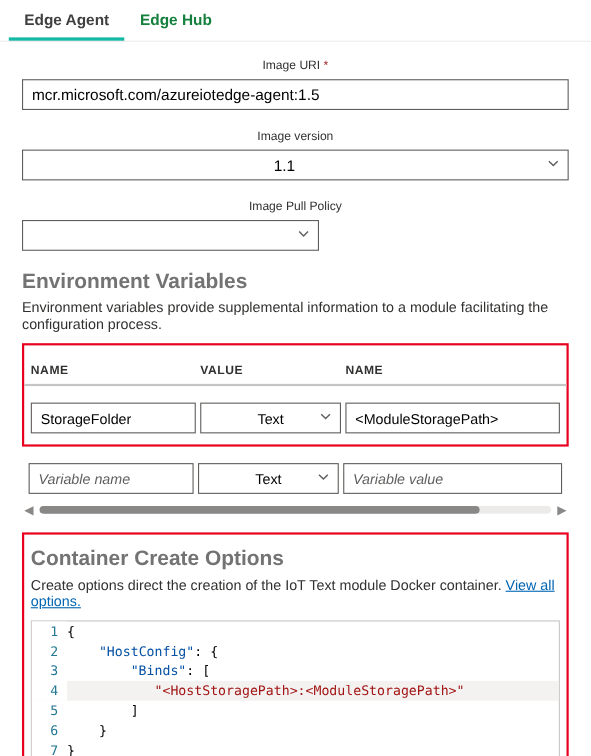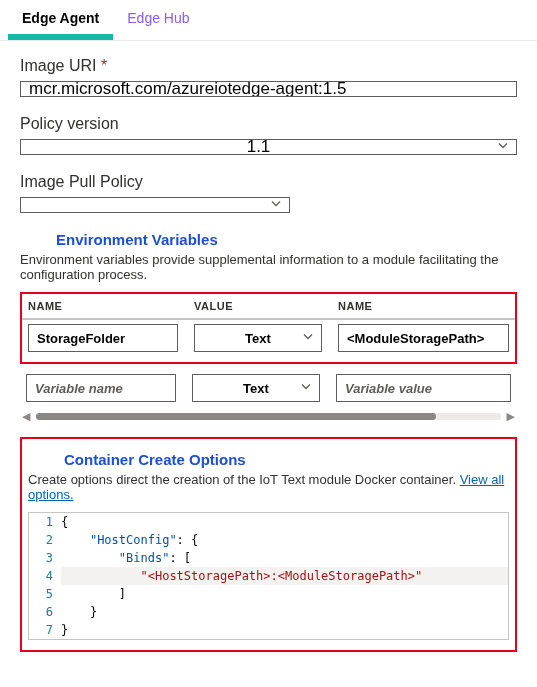--- a/index.html
+++ b/index.html
@@ -13,101 +13,102 @@
     }
     .tabs {
       display: flex;
       border-bottom: 1px solid #edebe9;
       padding: 0 8px;
     }
     .tab {
       padding: 10px 14px 8px;
       cursor: pointer;
       font-size: 14px;
-      color: #8b5cf6;
+      color: #15803d;
+      font-weight: bold;
     }
     .tab.active {
       font-weight: 600;
-      border-bottom: 6px solid #14b8a6;
-      color: #000000;
+      border-bottom: 3px solid #14b8a6;
+      color: #404040;
     }
     .form-body { padding: 16px 20px 12px; }
     .field-group { margin-bottom: 18px; }
     .field-label {
-      font-size: 16px;
+      font-size: 11px;
       color: #323130;
       display: block;
       margin-bottom: 6px;
+      text-align: center;
     }
     .req { color: #a4262c; }
     .text-input, .select-input {
       width: 100%;
-      height: 16px;
+      height: 28px;
       border: 1px solid #605e5c;
       padding: 6px 8px;
-      font-size: 17px;
+      font-size: 14px;
       font-family: inherit;
       background: #fff;
     }
     .select-wrap { position: relative; display: inline-block; }
     .select-wrap.full { width: 100%; display: block; }
     .select-input { appearance: none; padding-right: 28px; text-align: center; }
     .chevron {
       position: absolute;
       right: 8px;
       top: 50%;
       transform: translateY(-50%);
       pointer-events: none;
       color: #605e5c;
     }
     .narrow-select { width: 270px; }
 
     .section-title {
-      font-size: 15px;
+      font-size: 19px;
       font-weight: 600;
-      color: #1d4ed8;
+      color: #737373;
       margin-bottom: 4px;
-      margin-left: 36px;
     }
     .section-desc {
       font-size: 13px;
       color: #323130;
       margin-bottom: 10px;
     }
     .link { color: #0065b3; text-decoration: underline; cursor: pointer; }
 
     .hl-box {
       border: 2.5px solid #e8001f;
       padding: 2px 0 6px;
       margin-bottom: 6px;
     }
     .env-header-row, .env-data-row {
       display: flex;
-      gap: 16px;
+      gap: 4px;
       padding: 4px 6px;
+      margin-top: 11px;
     }
     .env-header-row { border-bottom: 2px solid #c7c5c4; padding-bottom: 6px; }
     .col-name { flex: 0 0 150px; }
     .col-type { flex: 0 0 128px; }
     .col-value { flex: 1 1 auto; }
     .env-header-row .th {
       font-size: 11px;
       font-weight: 600;
       letter-spacing: 0.5px;
       color: #323130;
     }
     .env-data-row { align-items: center; }
     .env-input {
       height: 28px;
       width: 100%;
       border: 1px solid #605e5c;
       padding: 0 8px;
       font-size: 13px;
       font-family: inherit;
-      font-weight: bold;
     }
     .env-scroll {
       display: flex;
       align-items: center;
       padding: 4px 2px 0;
       gap: 6px;
     }
     .scroll-arrow { color: #8a8886; font-size: 11px; flex: 0 0 auto; }
     .scroll-track {
       flex: 1;
@@ -169,21 +170,21 @@
 
   <div class="field-group">
     <label class="field-label">
       <span>Image URI</span>
       <span class="req">*</span>
     </label>
     <input class="text-input" value="mcr.microsoft.com/azureiotedge-agent:1.5" style="">
   </div>
 
   <div class="field-group">
-    <label class="field-label">Policy version</label>
+    <label class="field-label">Image version</label>
     <div class="select-wrap full">
       <input class="text-input select-input" readonly="" value="1.1" style="">
       <span class="chevron">
         <svg width="12" height="12" viewBox="0 0 12 12">
             <path d="M2 4 L6 8 L10 4" stroke="currentColor" stroke-width="1.3" fill="none"></path>
           </svg>
       </span>
     </div>
   </div>
 

